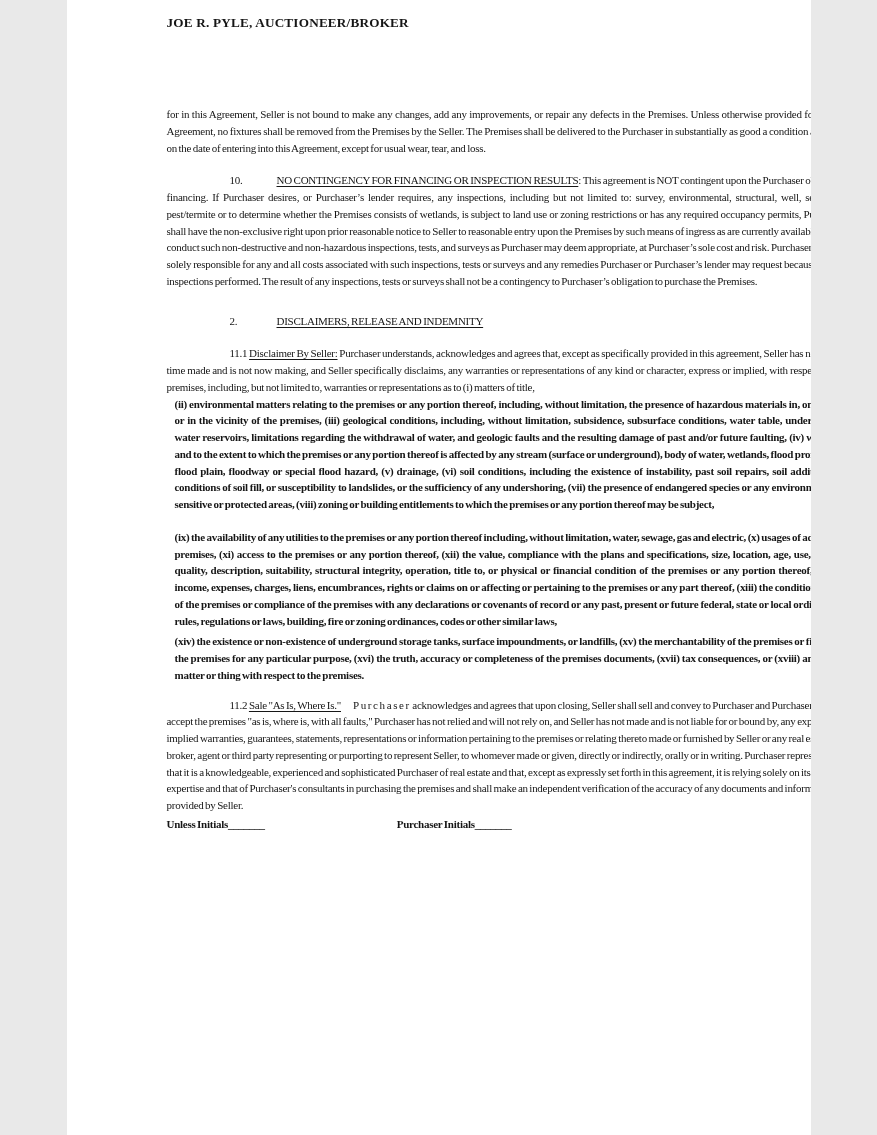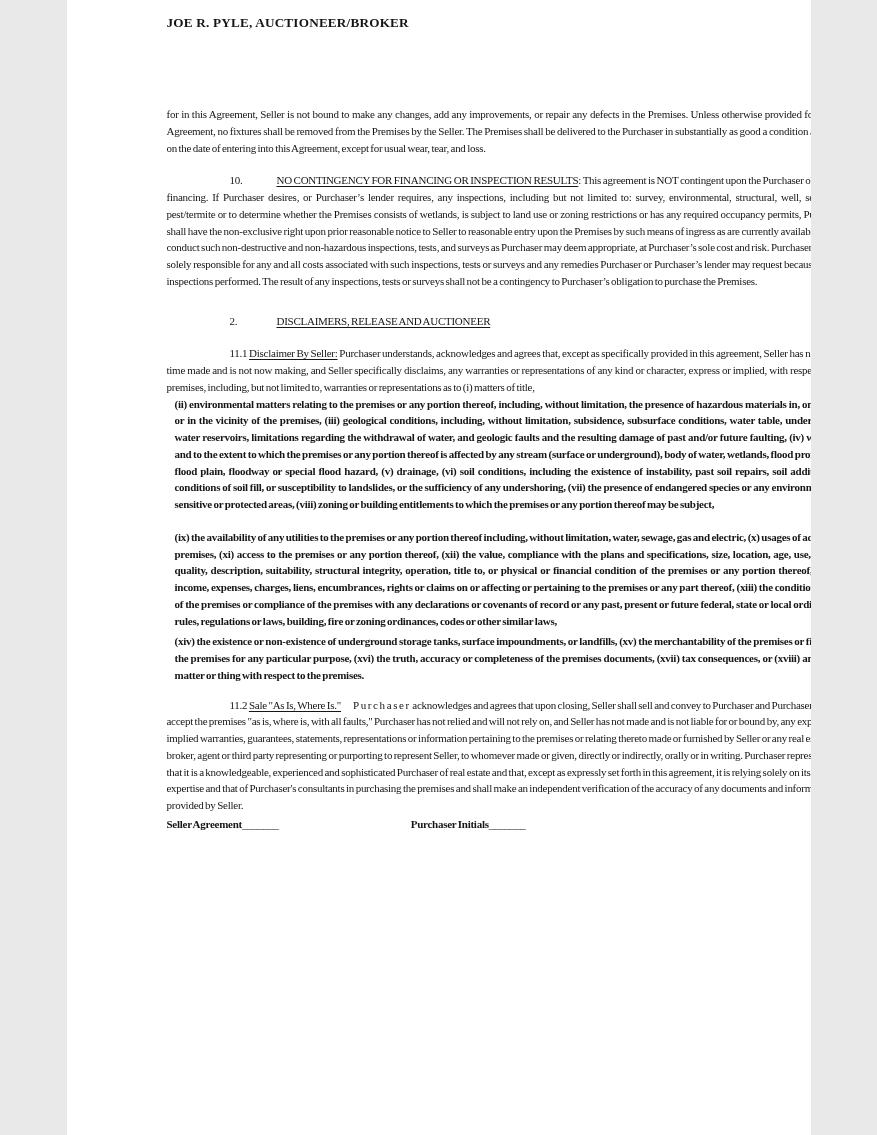--- a/index.html
+++ b/index.html
@@ -38,21 +38,21 @@
   .ind63 { text-indent: 63px; }
   .num { display: inline-block; width: 47px; text-indent: 0; }
   .u { text-decoration: underline; text-underline-offset: 2px; }
   .sub { padding-left: 8px; font-weight: bold; }
   .gap1 { margin-top: 16px; }
   .gap15 { margin-top: 23px; }
   .gap-small { margin-top: 4px; }
   .gap-med { margin-top: 13px; }
   .spaced { letter-spacing: 1.6px; margin-left: 12px; }
   .footer { margin-top: 2px; font-weight: bold; white-space: nowrap; }
-  .f-blank { font-weight: normal; text-align: right; }
+  .f-blank { font-weight: bold; text-align: right; }
   .purchaser-group { margin-left: 124px; padding-left: 8px; }
   .annotation-dash {
     position: absolute;
     left: 769px;
     top: 758px;
     width: 9px;
     height: 3px;
     border-radius: 1px;
   }
 </style>
@@ -62,33 +62,33 @@
 <div class="page">
 
   <div class="doc-header">JOE R. PYLE, AUCTIONEER/BROKER</div>
 
   <div class="content">
 
     <p class="justify"><span>for in this Agreement, Seller is not bound to make any changes, add any improvements, or repair any defects in the Premises. Unless otherwise provided for in this Agreement, no fixtures shall be removed from the Premises by the Seller.  The Premises shall be delivered to the Purchaser in substantially as good a condition as it was on the date of entering into this Agreement, except for usual wear, tear, and loss.</span></p>
 
     <p class="justify ind63 gap1"><span class="num">10.</span><span class="u">NO CONTINGENCY FOR FINANCING OR INSPECTION RESULTS</span><span>: This agreement is NOT contingent upon the Purchaser obtaining financing. If Purchaser desires, or Purchaser’s lender requires, any inspections, including but not limited to: survey, environmental, structural, well, septic, or pest/termite or to determine whether the Premises consists of wetlands, is subject to land use or zoning restrictions or has any required occupancy permits, Purchaser shall have the non-exclusive right upon prior reasonable notice to Seller to reasonable entry upon the Premises by such means of ingress as are currently available and to conduct such non-destructive and non-hazardous inspections, tests, and surveys as Purchaser may deem appropriate, at Purchaser’s sole cost and risk. Purchaser shall be solely responsible for any and all costs associated with such inspections, tests or surveys and any remedies Purchaser or Purchaser’s lender may request because of any inspections performed. The result of any inspections, tests or surveys shall not be a contingency to Purchaser’s obligation to purchase the Premises.</span></p>
 
-    <p class="ind63 gap15"><span class="num">2.</span><span class="u">DISCLAIMERS, RELEASE AND AUCTIONEER</span></p>
+    <p class="ind63 gap15"><span class="num">2.</span><span class="u">DISCLAIMERS, RELEASE AND INDEMNITY</span></p>
 
     <p class="justify ind63 gap1"><span>11.1 </span><span class="u">Disclaimer By Seller:</span><span> Purchaser understands, acknowledges and agrees that, except as specifically provided in this agreement, Seller has not at any time made and is not now making, and Seller specifically disclaims, any warranties or representations of any kind or character, express or implied, with respect to the premises, including, but not limited to, warranties or representations as to (i) matters of title,</span></p>
 
     <p class="justify sub"><span>(ii) environmental matters relating to the premises or any portion thereof, including, without limitation, the presence of hazardous materials in, on, under or in the vicinity of the premises, (iii) geological conditions, including, without limitation, subsidence, subsurface conditions, water table, underground water reservoirs, limitations regarding the withdrawal of water, and geologic faults and the resulting damage of past and/or future faulting, (iv) whether, and to the extent to which the premises or any portion thereof is affected by any stream (surface or underground), body of water, wetlands, flood prone area, flood plain, floodway or special flood hazard, (v) drainage, (vi) soil conditions, including the existence of instability, past soil repairs, soil additions or conditions of soil fill, or susceptibility to landslides, or the sufficiency of any undershoring, (vii) the presence of endangered species or any environmentally sensitive or protected areas, (viii) zoning or building entitlements to which the premises or any portion thereof may be subject,</span></p>
 
     <p class="justify sub gap1"><span>(ix) the availability of any utilities to the premises or any portion thereof including, without limitation, water, sewage, gas and electric, (x) usages of adjoining premises,  (xi) access to the premises or any portion thereof, (xii) the value, compliance with the plans and specifications, size, location, age, use, design, quality, description, suitability, structural integrity, operation, title to, or physical or financial condition of the premises or any portion thereof, or any income, expenses, charges, liens, encumbrances, rights or claims on or affecting or pertaining to the premises or any part thereof, (xiii) the condition or use of the premises or compliance of the premises with any declarations or covenants of record or any past, present or future federal, state or local ordinances, rules, regulations or laws, building, fire or zoning ordinances, codes or other similar laws,</span></p>
 
     <p class="justify sub gap-small"><span>(xiv) the existence or non-existence of underground storage tanks, surface impoundments, or landfills, (xv) the merchantability of the premises or fitness of the premises for any particular purpose, (xvi) the truth, accuracy or completeness of the premises documents, (xvii) tax consequences, or (xviii) any other matter or thing with respect to the premises.</span></p>
 
     <p class="ind63 gap-med"><span>11.2 </span><span class="u">Sale "As Is, Where Is."</span><span class="spaced">Purchaser</span><span> acknowledges and agrees that upon closing, Seller shall sell and convey to Purchaser and Purchaser shall accept the premises "as is, where is, with all faults," Purchaser has not relied and will not rely on, and Seller has not made and is not liable for or bound by, any express or implied warranties, guarantees, statements, representations or information pertaining to the premises or relating thereto made or furnished by Seller or any real estate broker, agent or third party representing or purporting to represent Seller, to whomever made or given, directly or indirectly, orally or in writing. Purchaser represents that it is a knowledgeable, experienced and sophisticated Purchaser of real estate and that, except as expressly set forth in this agreement, it is relying solely on its own expertise and that of Purchaser's consultants in purchasing the premises and shall make an independent verification of the accuracy of any documents and information provided by Seller.</span></p>
 
     <div class="footer">
-      <span>Seller Agreement</span><span class="f-blank">_______</span><span class="purchaser-group">Purchaser Initials</span><span class="f-blank">_______</span>
+      <span>Unless Initials</span><span class="f-blank">_______</span><span class="purchaser-group">Purchaser Initials</span><span class="f-blank">_______</span>
     </div>
 
   </div>
 
   <div class="annotation-dash" style="background: rgb(60, 60, 205);"></div>
 
 </div>
 
 </body></html>

